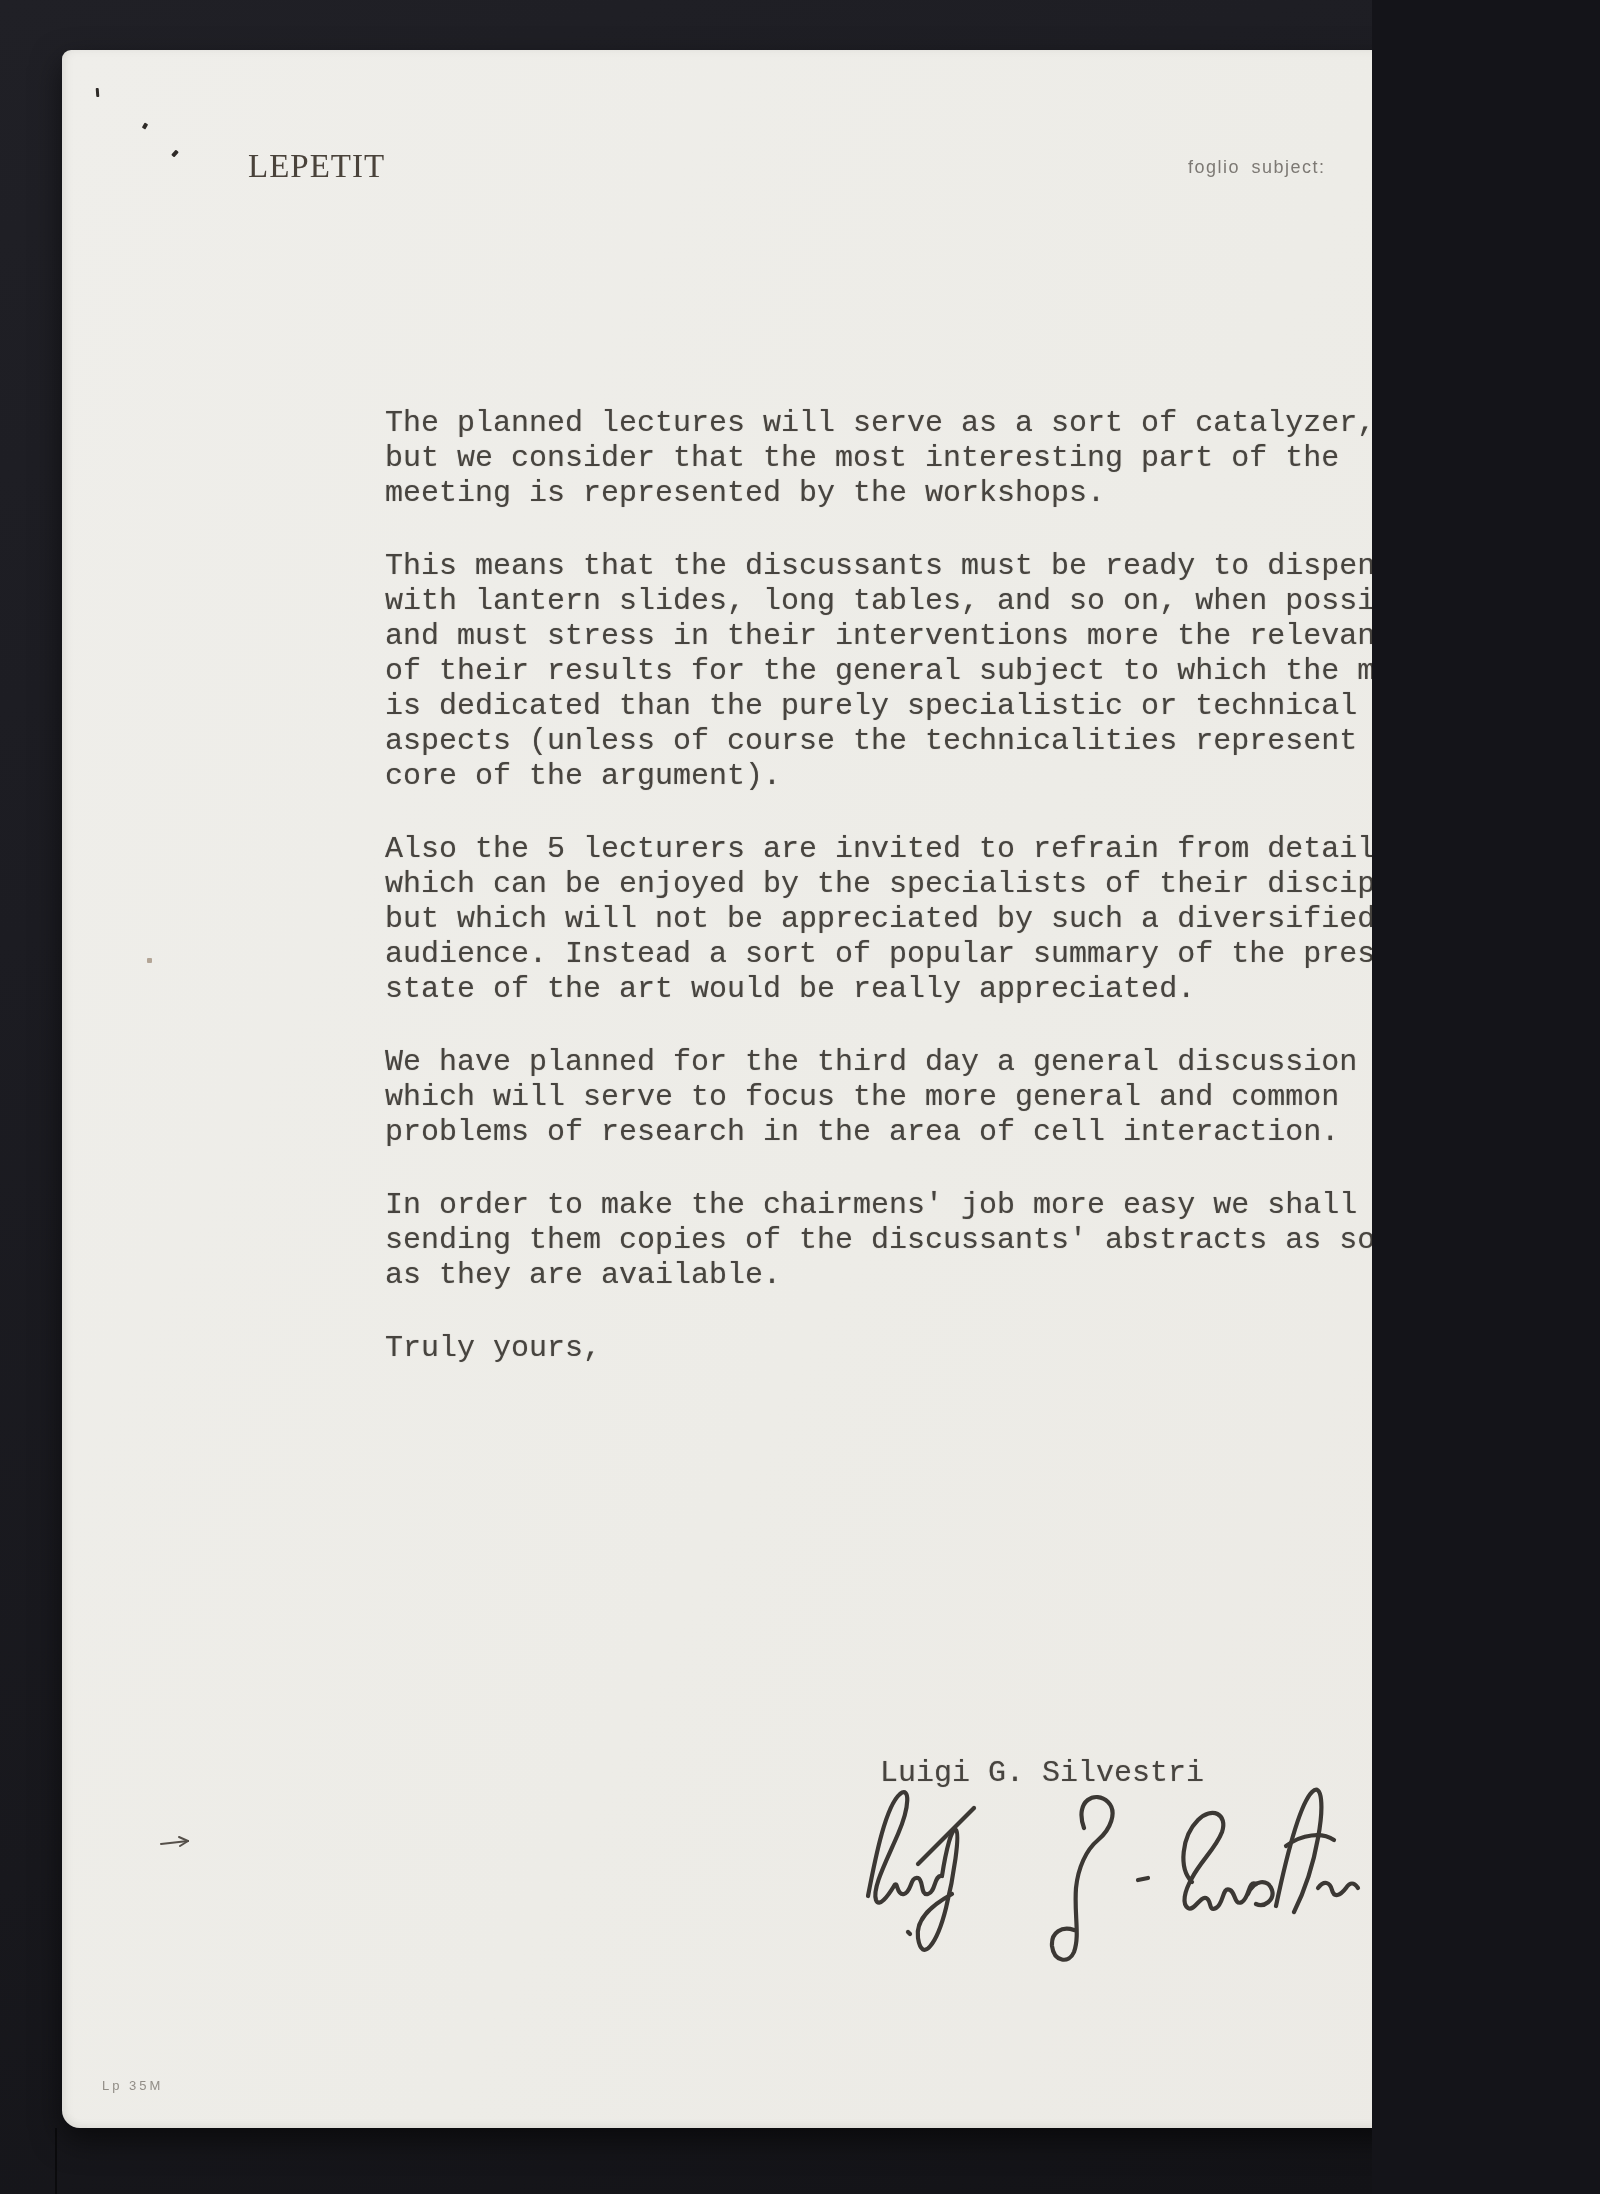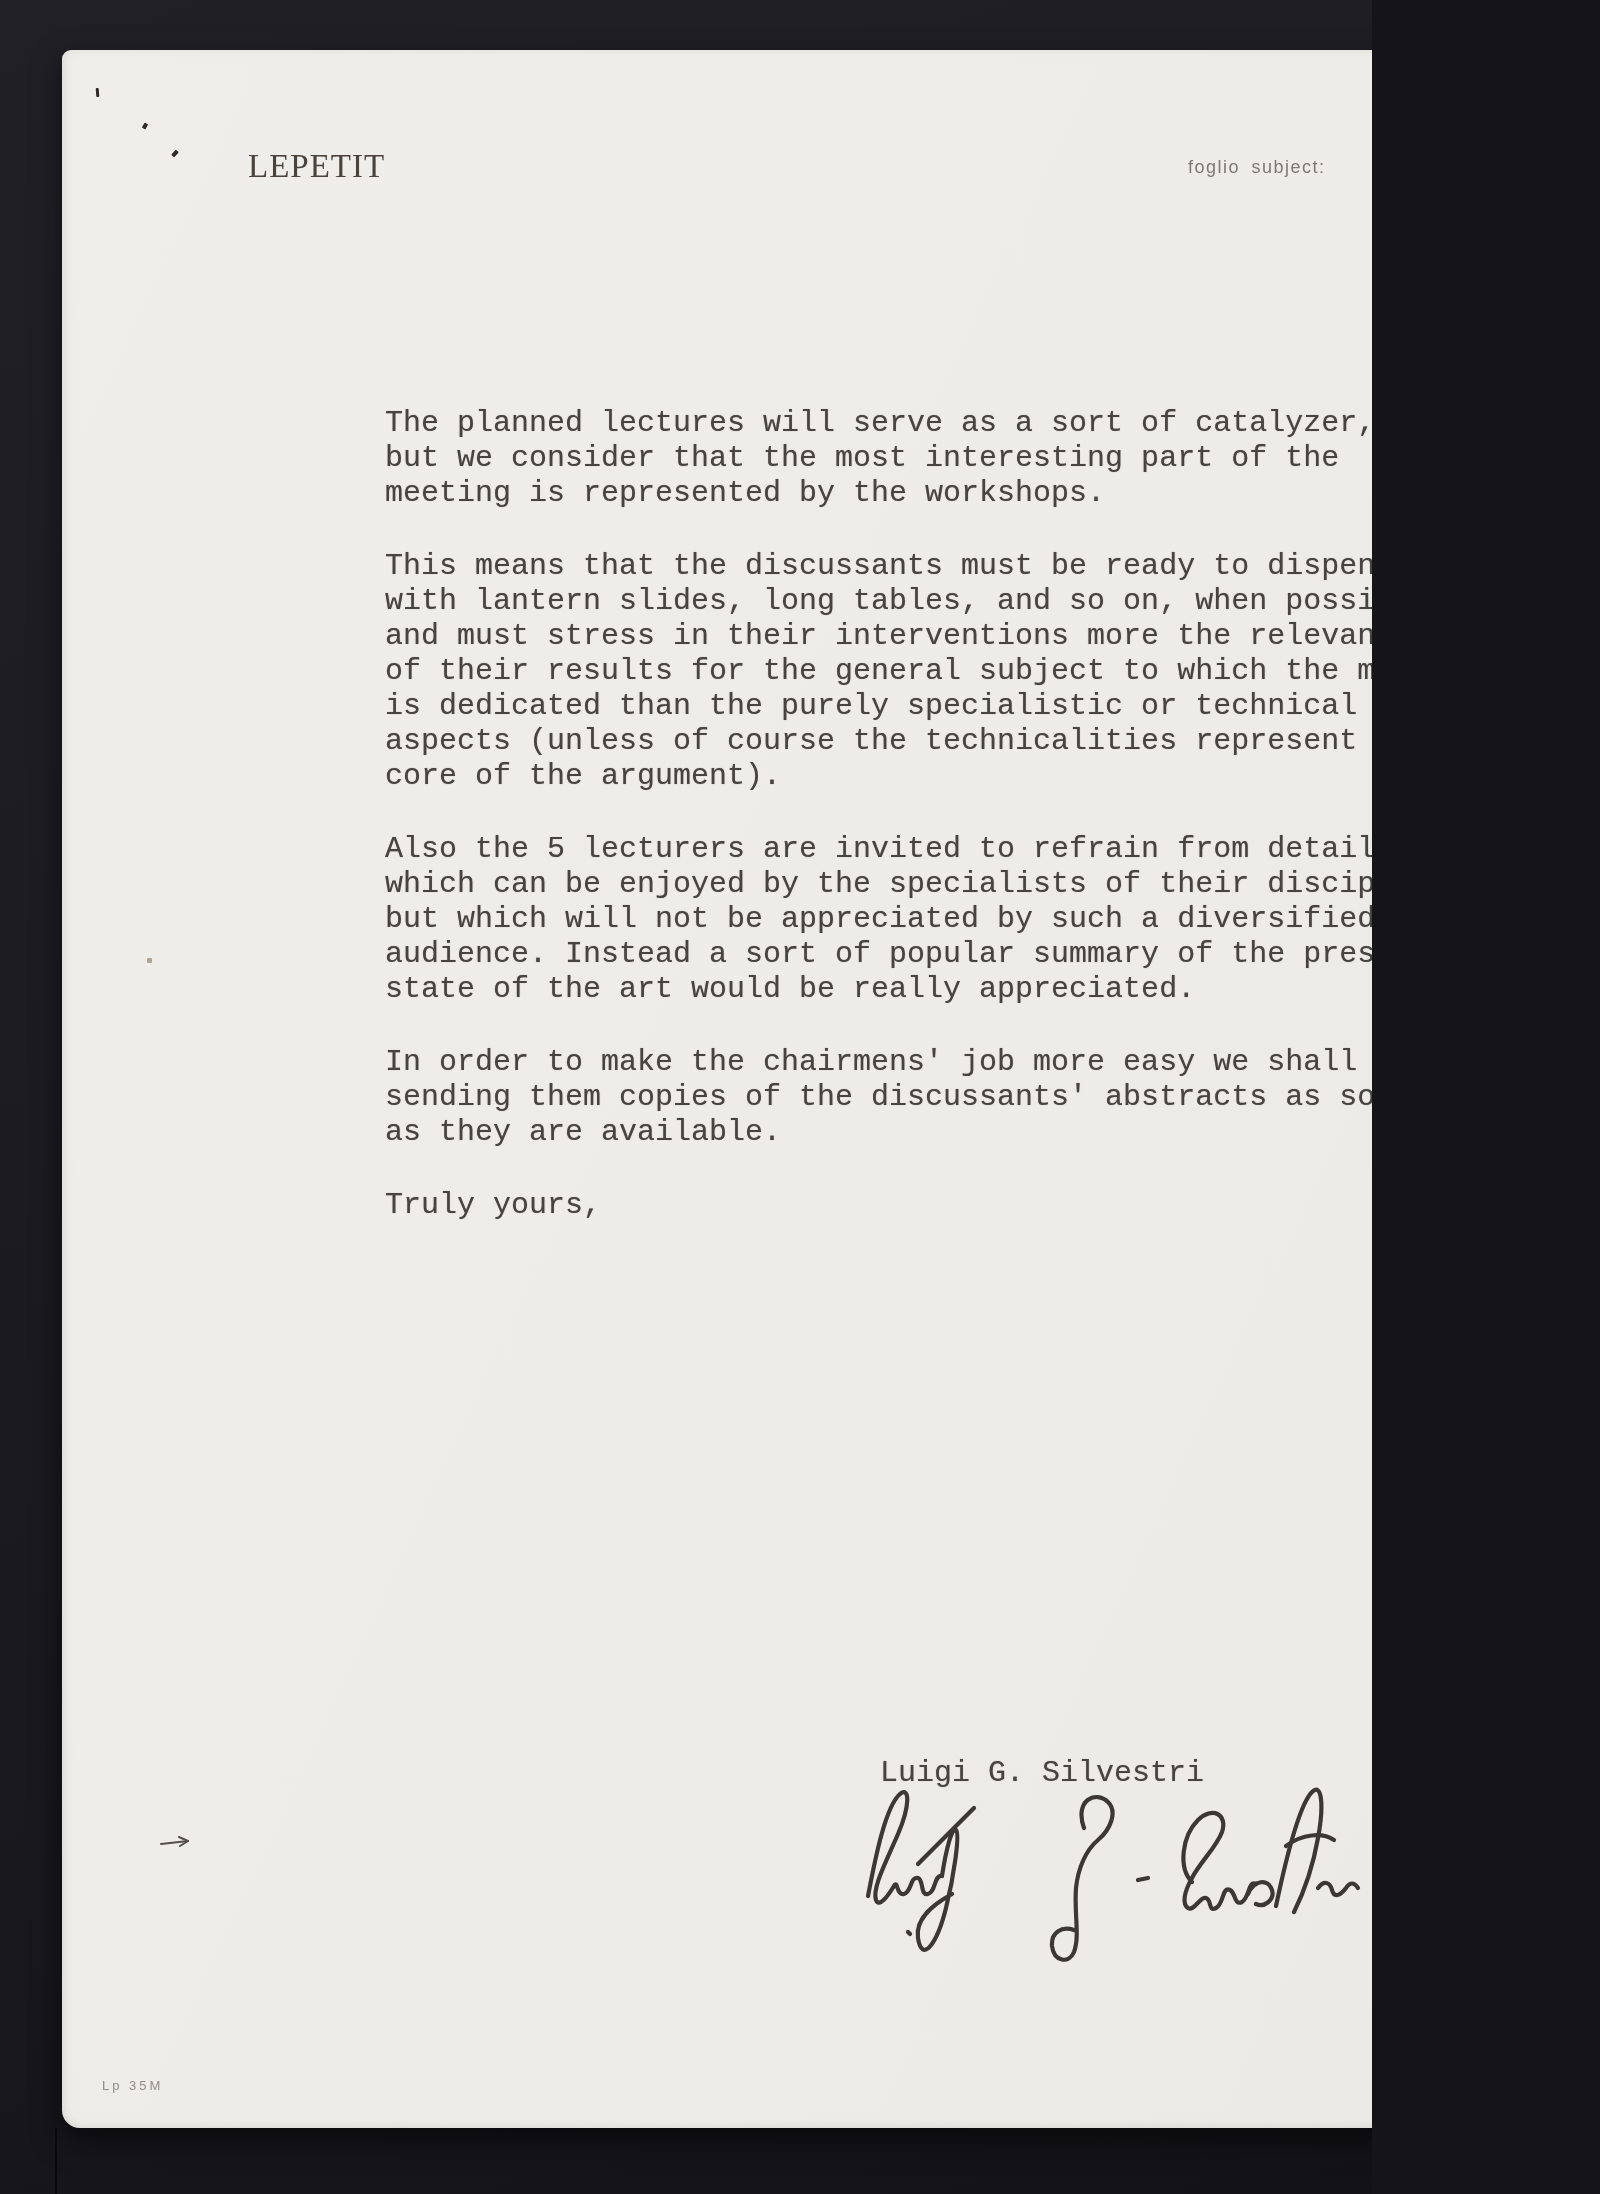--- a/index.html
+++ b/index.html
@@ -103,20 +103,23 @@
 and must stress in their interventions more the relevance
 of their results for the general subject to which the meeting
 is dedicated than the purely specialistic or technical
 aspects (unless of course the technicalities represent the
 core of the argument).</div>
       <div class="para">Also the 5 lecturers are invited to refrain from details,
 which can be enjoyed by the specialists of their discipline,
 but which will not be appreciated by such a diversified
 audience. Instead a sort of popular summary of the present
 state of the art would be really appreciated.</div>
+      <div class="para">We have planned for the third day a general discussion
+which will serve to focus the more general and common
+problems of research in the area of cell interaction.</div>
       <div class="para">In order to make the chairmens' job more easy we shall be
 sending them copies of the discussants' abstracts as soon
 as they are available.</div>
       <div class="valediction">Truly yours,</div>
     </div>
 
     <div class="typed-name">Luigi G. Silvestri</div>
 
     <svg class="signature" viewBox="0 0 540 200" xmlns="http://www.w3.org/2000/svg">
       <g fill="none" stroke="#2d2925" stroke-width="4.2" stroke-linecap="round" stroke-linejoin="round" opacity="0.92">

